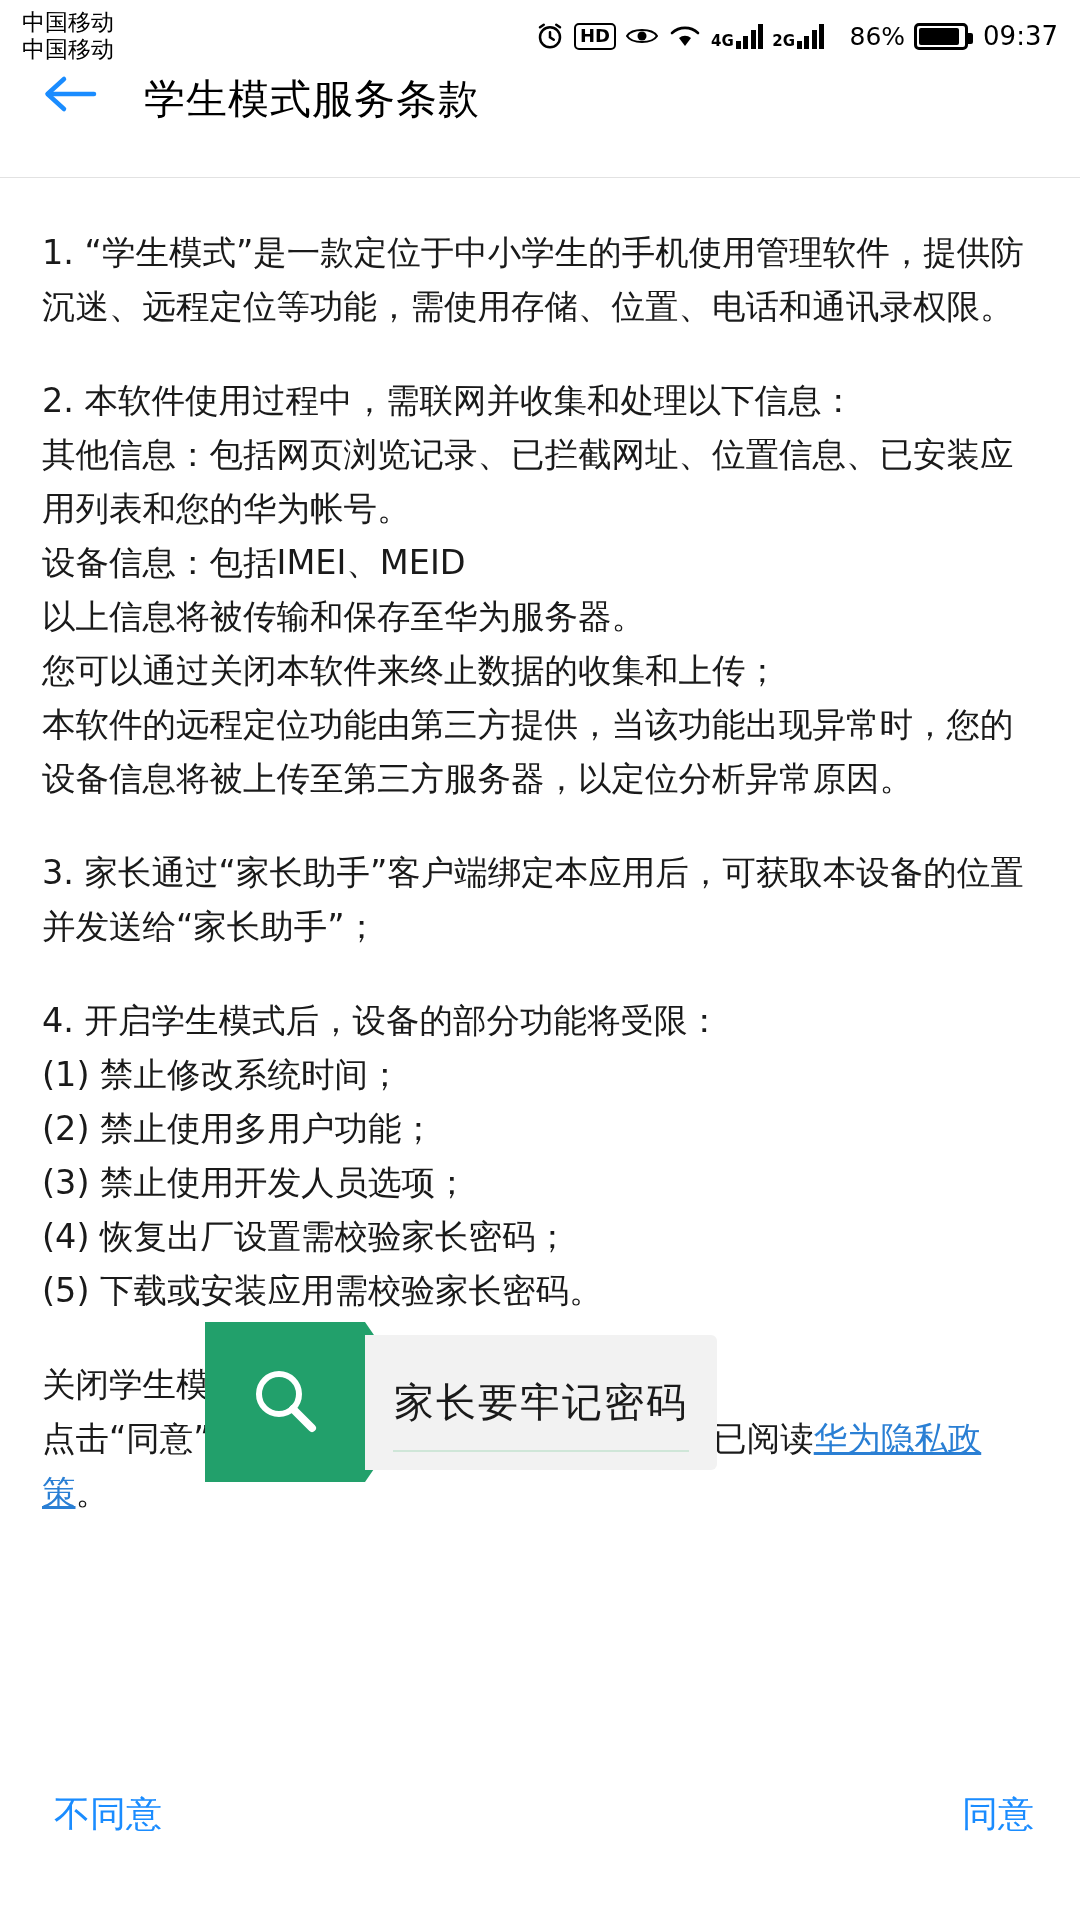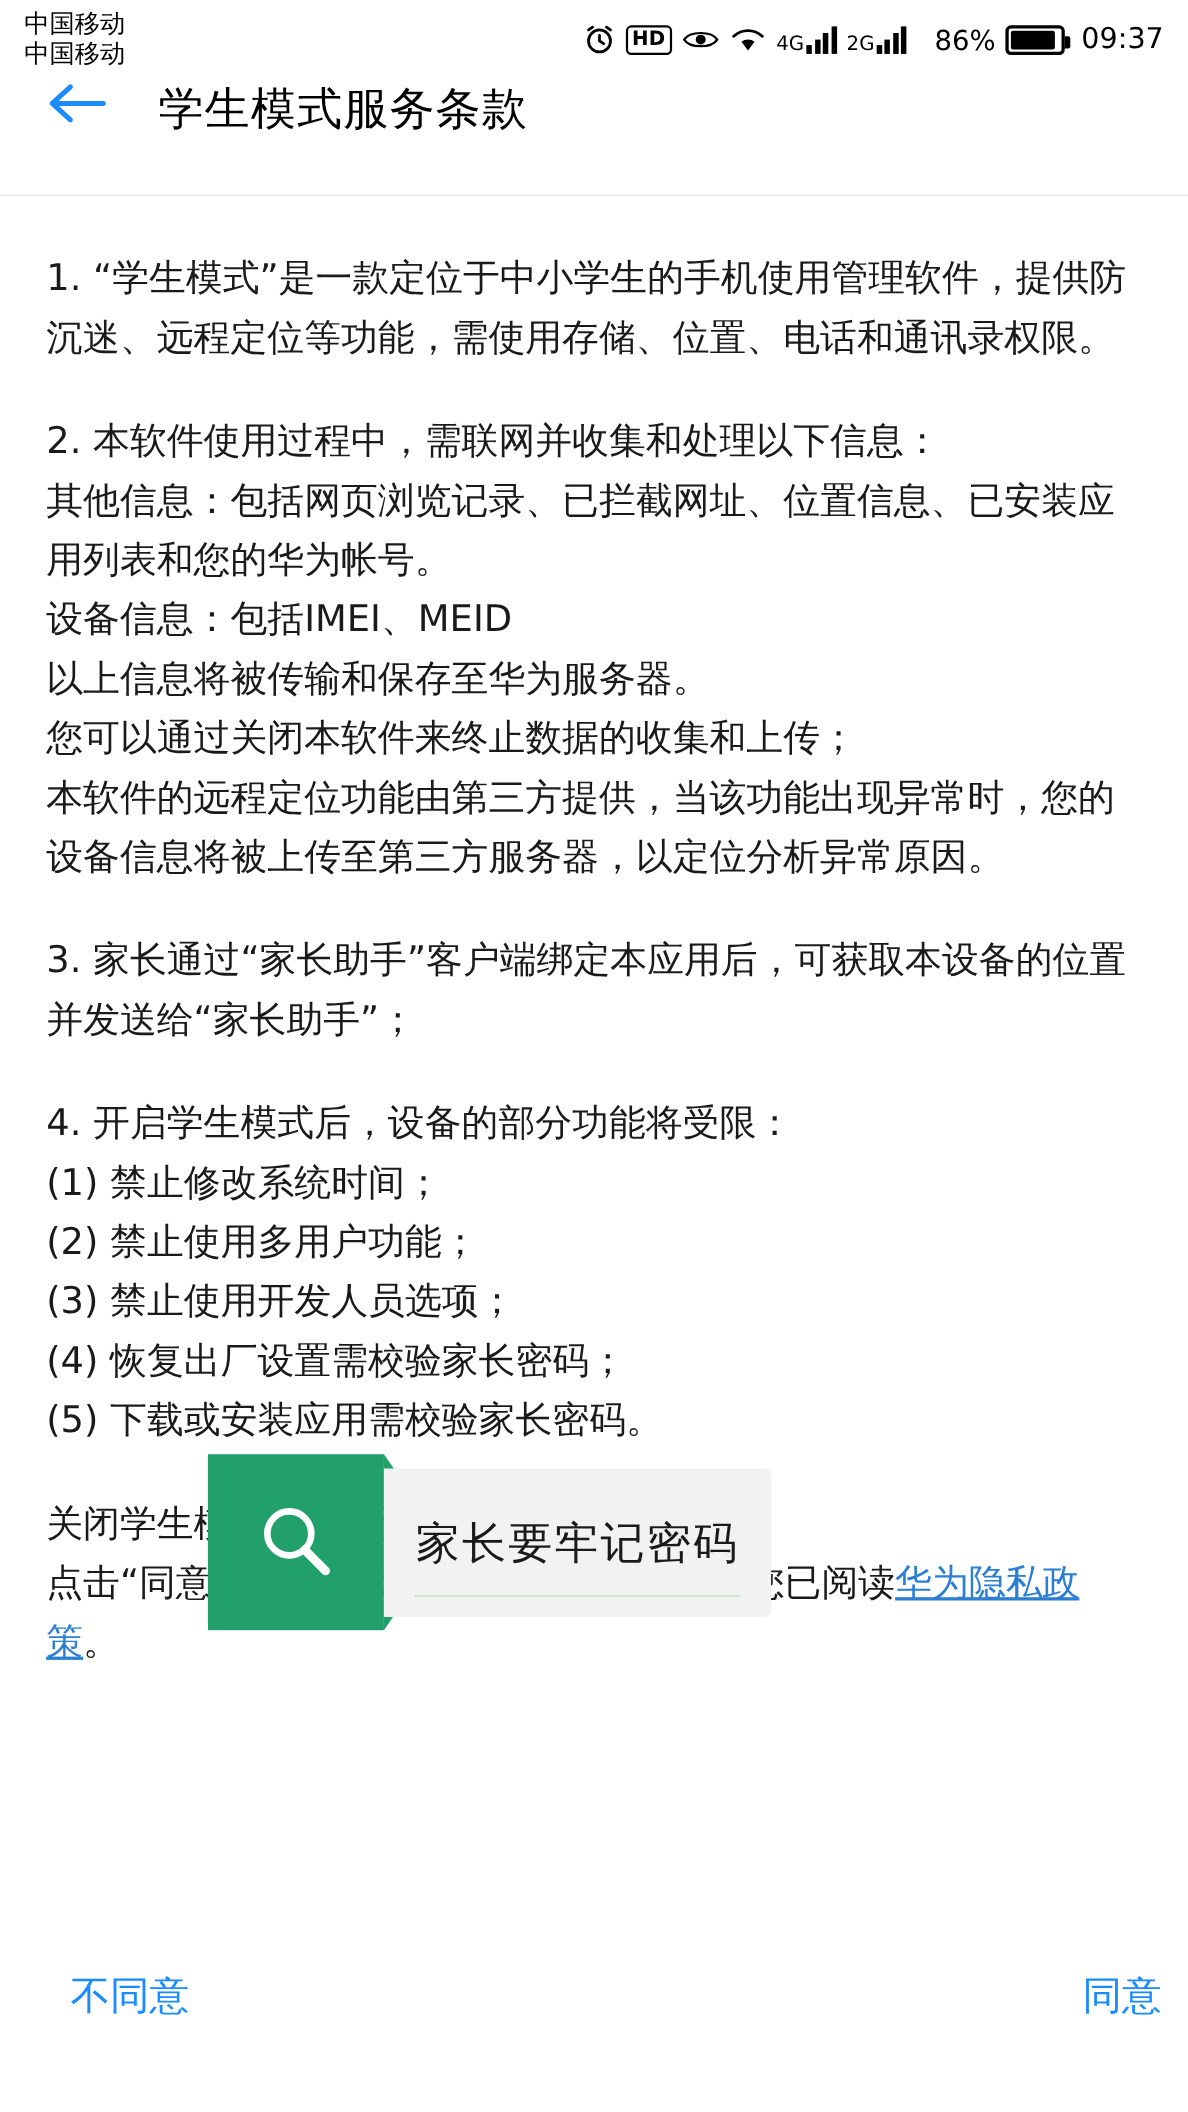--- a/index.html
+++ b/index.html
@@ -18,21 +18,21 @@
   }
   .carriers { display:flex; flex-direction:column; line-height:1.18; font-size:23px; }
   .statusbar .right { margin-left:auto; display:flex; align-items:center; gap:9px; }
   .sicon { display:inline-flex; align-items:center; justify-content:center; }
   .boxicon {
     border:2.5px solid #000; border-radius:5px;
     font-size:18px; font-weight:bold; padding:0 4px; height:27px;
     display:inline-flex; align-items:center; line-height:1;
   }
   .netpair { display:flex; align-items:flex-end; gap:2px; }
-  .netlabel { font-size:18px; font-weight:normal; line-height:1; }
+  .netlabel { font-size:15px; font-weight:bold; line-height:1; }
   .bars { display:flex; align-items:flex-end; gap:2.5px; height:26px; }
   .bars i { width:5px; background:#000; display:block; }
   .bars i:nth-child(1){height:8px;} .bars i:nth-child(2){height:13px;}
   .bars i:nth-child(3){height:19px;} .bars i:nth-child(4){height:25px;}
   .battery-pct { font-size:25px; margin-left:16px; }
   .battery {
     width:54px; height:27px; border:3px solid #000; border-radius:5px;
     position:relative; display:inline-block;
   }
   .battery::after {
@@ -57,21 +57,21 @@
     font-size:33.5px; line-height:54px; color:#1a1a1a;
     height:1530px; overflow:hidden; position:relative;
   }
   .para { margin-bottom:40px; }
   .para:last-child { margin-bottom:0; }
   .line { white-space:pre-wrap; }
   a.link { color:#2a7fd4; text-decoration:underline; }
 
   
   .toast {
-    position:absolute; left:189px; top:1322px; width:512px; height:160px;
+    position:absolute; left:205px; top:1322px; width:512px; height:160px;
     display:flex; align-items:center;text-align:right;
   }
   .toast-green {
     width:160px; height:160px; background:#22a06b; position:relative;
     display:flex; align-items:center; justify-content:center; flex:none;
   }
   .toast-green::after {
     content:""; position:absolute; right:-55px; top:0;
     border-top:80px solid transparent; border-bottom:80px solid transparent;
     border-left:55px solid #22a06b;
@@ -83,23 +83,23 @@
   }
   .toast-text { font-size:40px; color:#1a1a1a; letter-spacing:2px; }
   .toast-body::after {
     content:""; position:absolute; bottom:18px; left:28px; right:28px;
     height:2px; background:#cfe6d8;
   }
   .magnifier { position:relative; width:78px; height:78px; }
 
   
   .footer {
-    position:absolute; left:18px; right:0; bottom:0; height:176px;
+    position:absolute; left:8px; right:0; bottom:0; height:176px;
     display:flex; align-items:center; justify-content:space-between;
-    padding:0 24px 36px 46px;
+    padding:0 46px 36px 46px;
   }
   .fbtn { font-size:36px; color:#1a8cff; cursor:pointer; }
 </style>
 </head>
 <body>
 
 <div class="phone">
 
   <div class="statusbar">
     <div class="carriers">

